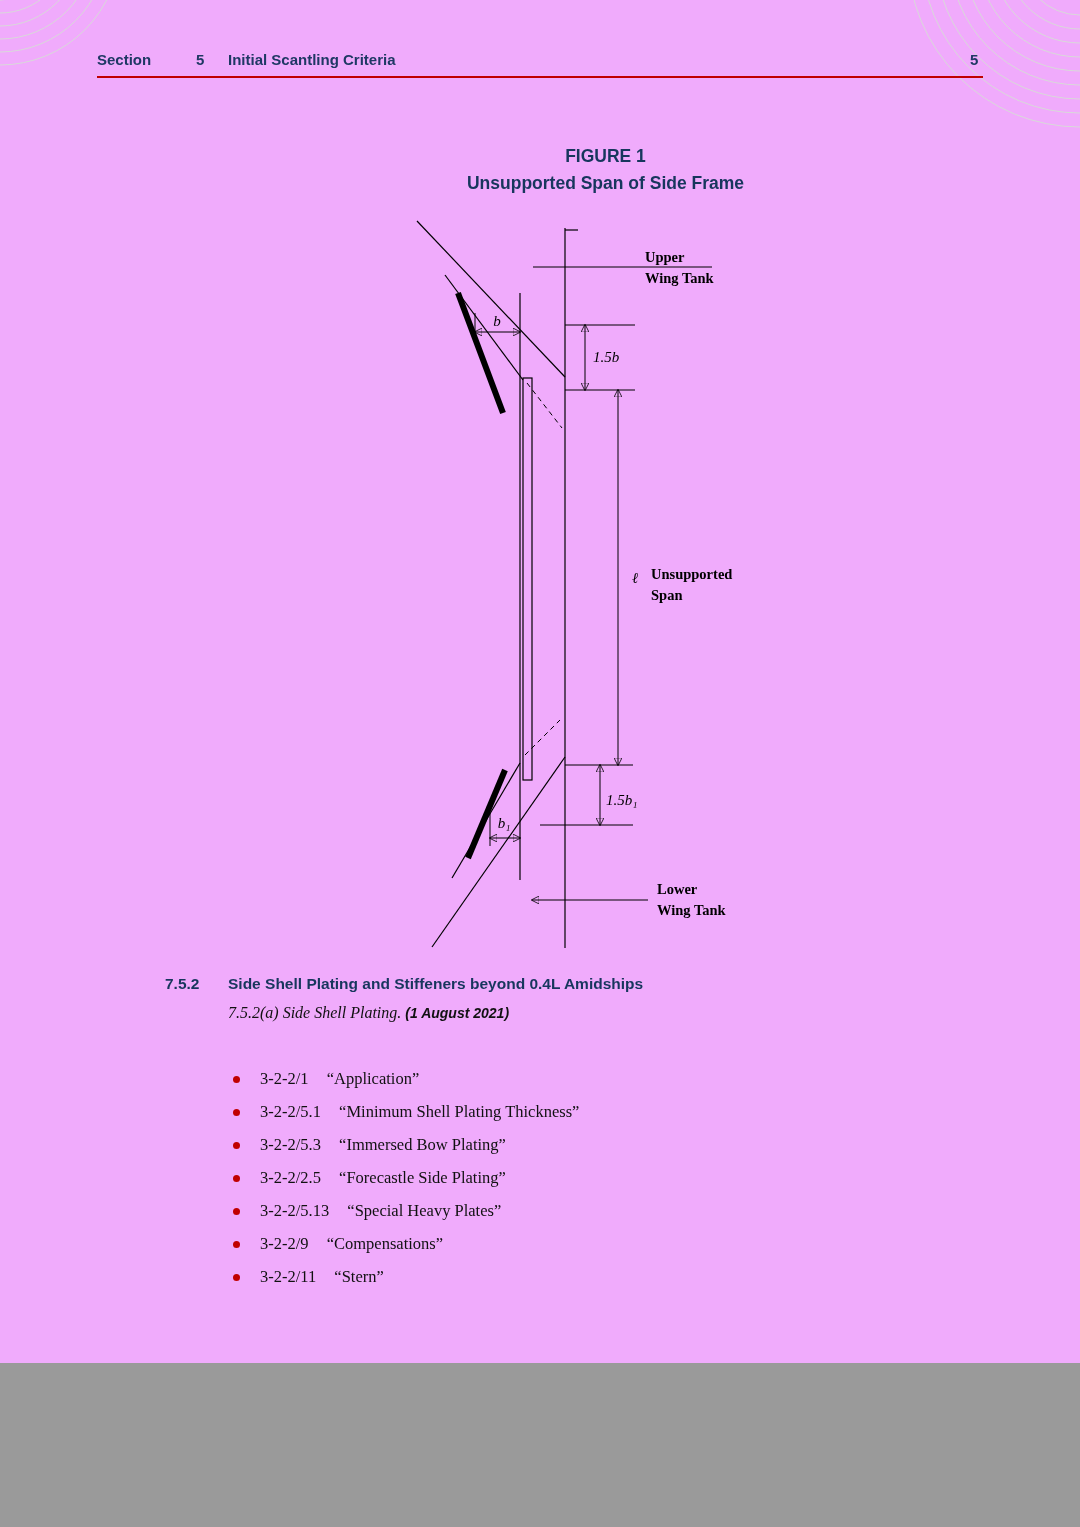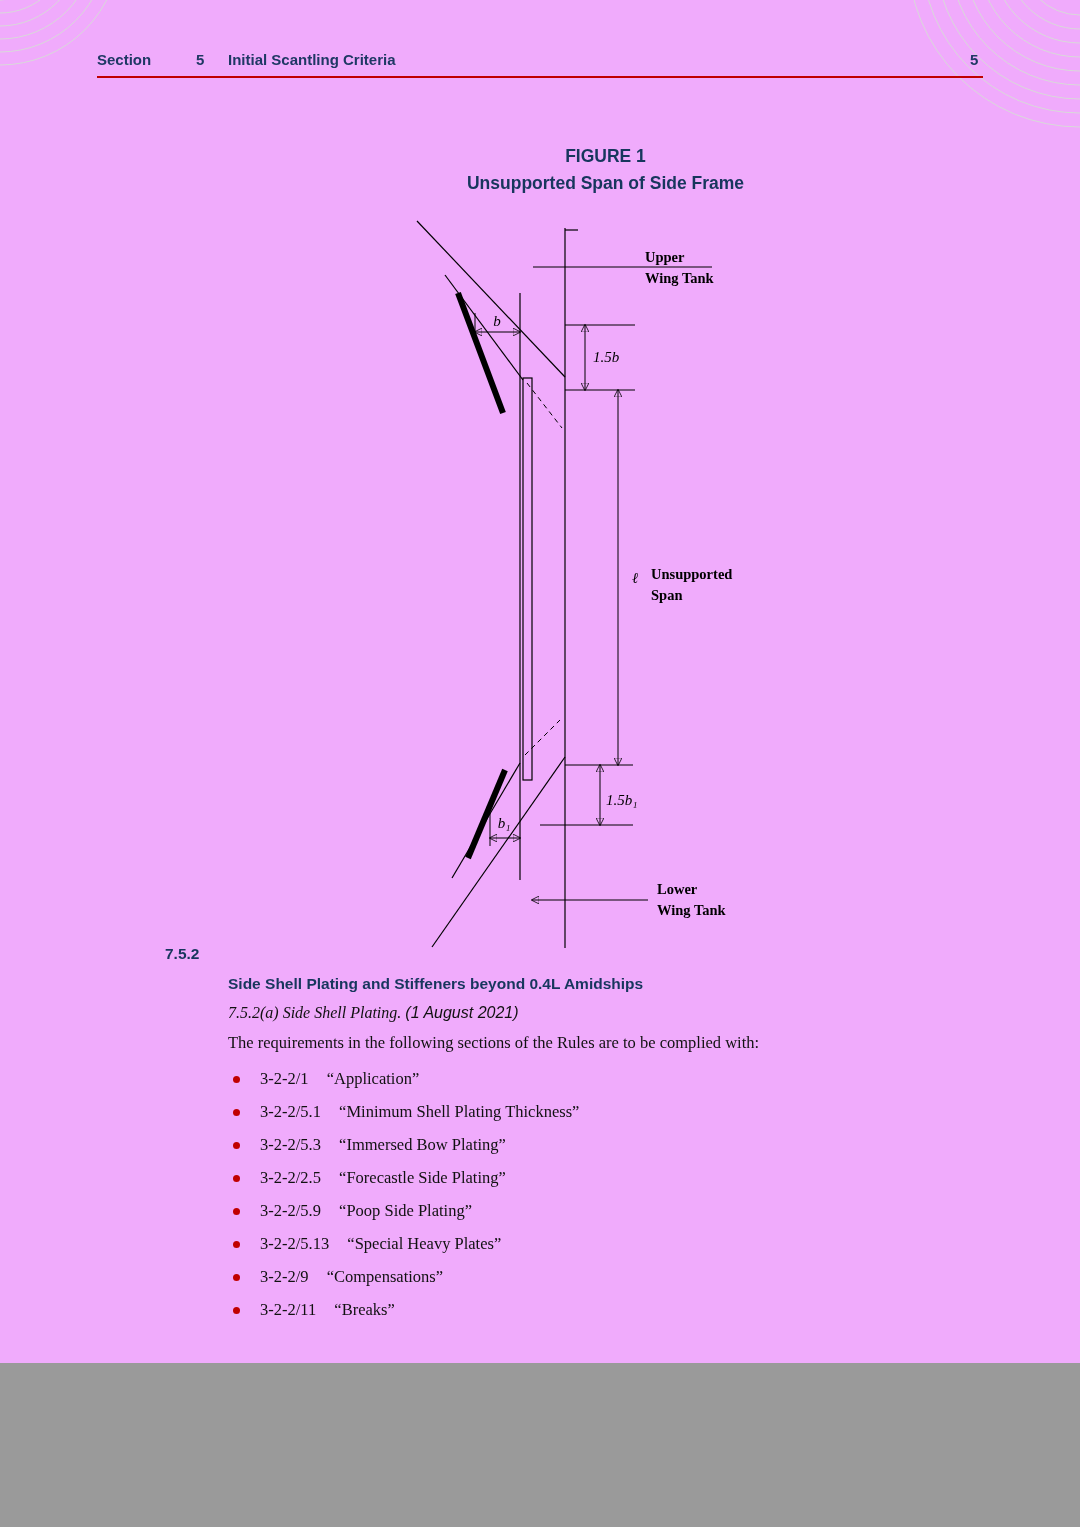--- a/index.html
+++ b/index.html
@@ -14,21 +14,21 @@
        font-size:15px;color:#1f3864;}
   .rule{background:#c00000;height:2px;}
   
   .figtitle{font-family:"Liberation Sans","DejaVu Sans",sans-serif;font-weight:bold;
        font-size:17.5px;color:#17365d;text-align:center;line-height:27px;}
   
   .sechead{font-family:"Liberation Sans","DejaVu Sans",sans-serif;font-weight:bold;
        font-size:15.5px;color:#17365d;}
   .subref{font-style:italic;font-size:16px;color:#111;}
   .subnote{font-family:"Liberation Sans","DejaVu Sans",sans-serif;font-style:italic;
-       font-size:16px;color:#111;}
+       font-size:14px;color:#111;font-weight:bold;}
   .para{font-size:16.5px;color:#111;}
   
   .blist{list-style:none;margin:0;padding:0;}
   .blist li{position:relative;height:33px;padding-left:32px;font-size:16.5px;}
   .dot{position:absolute;left:5px;top:7px;width:7px;height:7px;border-radius:50%;
        background:#c00000;}
   .li-title{margin-left:14px;}
   
   .ftr{font-family:"Liberation Sans","DejaVu Sans",sans-serif;font-size:13.5px;
        color:#1f3864;letter-spacing:.2px;}
@@ -160,29 +160,28 @@
       <text class="dsym" x="99" y="613" text-anchor="middle">b₁</text>
     </g>
 
     <g>
       <line class="dim" x1="243" y1="685" x2="127" y2="685" marker-end="url(#arr)"></line>
       <text class="dlabel" x="252" y="679">Lower</text>
       <text class="dlabel" x="252" y="700">Wing Tank</text>
     </g>
   </svg>
 
-  <span class="abs sechead" style="left:165px;top:945px;">7.5.2</span>
+  <span class="abs sechead" style="left:165px;top:975px;">7.5.2</span>
   <span class="abs sechead" style="left:228px;top:975px;">Side Shell Plating and Stiffeners beyond 0.4L Amidships</span>
 
   <div class="abs" style="left:228px;top:1004px;">
     <span class="subref">7.5.2(a) Side Shell Plating.</span>
     <span class="subnote">(1 August 2021)</span>
   </div>
 
-  <div class="abs para" style="left:228px;top:1033px;width:720px;">The requirements in the following sections of the Rules are to be complied with:</div>
 
   <ul class="abs blist" style="left:228px;top:1069px;width:720px;">
     <li>
       <span class="dot"></span>
       <span class="li-ref">3-2-2/1</span>
       <span class="li-title">“Application”</span>
     </li>
     <li>
       <span class="dot"></span>
       <span class="li-ref">3-2-2/5.1</span>
@@ -193,37 +192,32 @@
       <span class="li-ref">3-2-2/5.3</span>
       <span class="li-title">“Immersed Bow Plating”</span>
     </li>
     <li>
       <span class="dot"></span>
       <span class="li-ref">3-2-2/2.5</span>
       <span class="li-title">“Forecastle Side Plating”</span>
     </li>
     <li>
       <span class="dot"></span>
-      <span class="li-ref">3-2-2/5.9</span>
-      <span class="li-title">“Poop Side Plating”</span>
-    </li>
-    <li>
-      <span class="dot"></span>
       <span class="li-ref">3-2-2/5.13</span>
       <span class="li-title">“Special Heavy Plates”</span>
     </li>
     <li>
       <span class="dot"></span>
       <span class="li-ref">3-2-2/9</span>
       <span class="li-title">“Compensations”</span>
     </li>
     <li>
       <span class="dot"></span>
       <span class="li-ref">3-2-2/11</span>
-      <span class="li-title">“Breaks”</span>
+      <span class="li-title">“Stern”</span>
     </li>
   </ul>
 
   <div class="abs ftr" style="left:97px;top:1398px;width:830px;">
     <b>ABS</b>
     <span>GUIDE FOR BUILDING AND CLASSING LIQUEFIED GAS CARRIERS WITH INDEPENDENT TANKS</span>
     <span class="sep">•</span>
   </div>
   <div class="abs ftr" style="left:97px;top:1420px;">2023</div>
   <span class="abs ftr-page" style="left:958px;top:1398px;">60</span>

